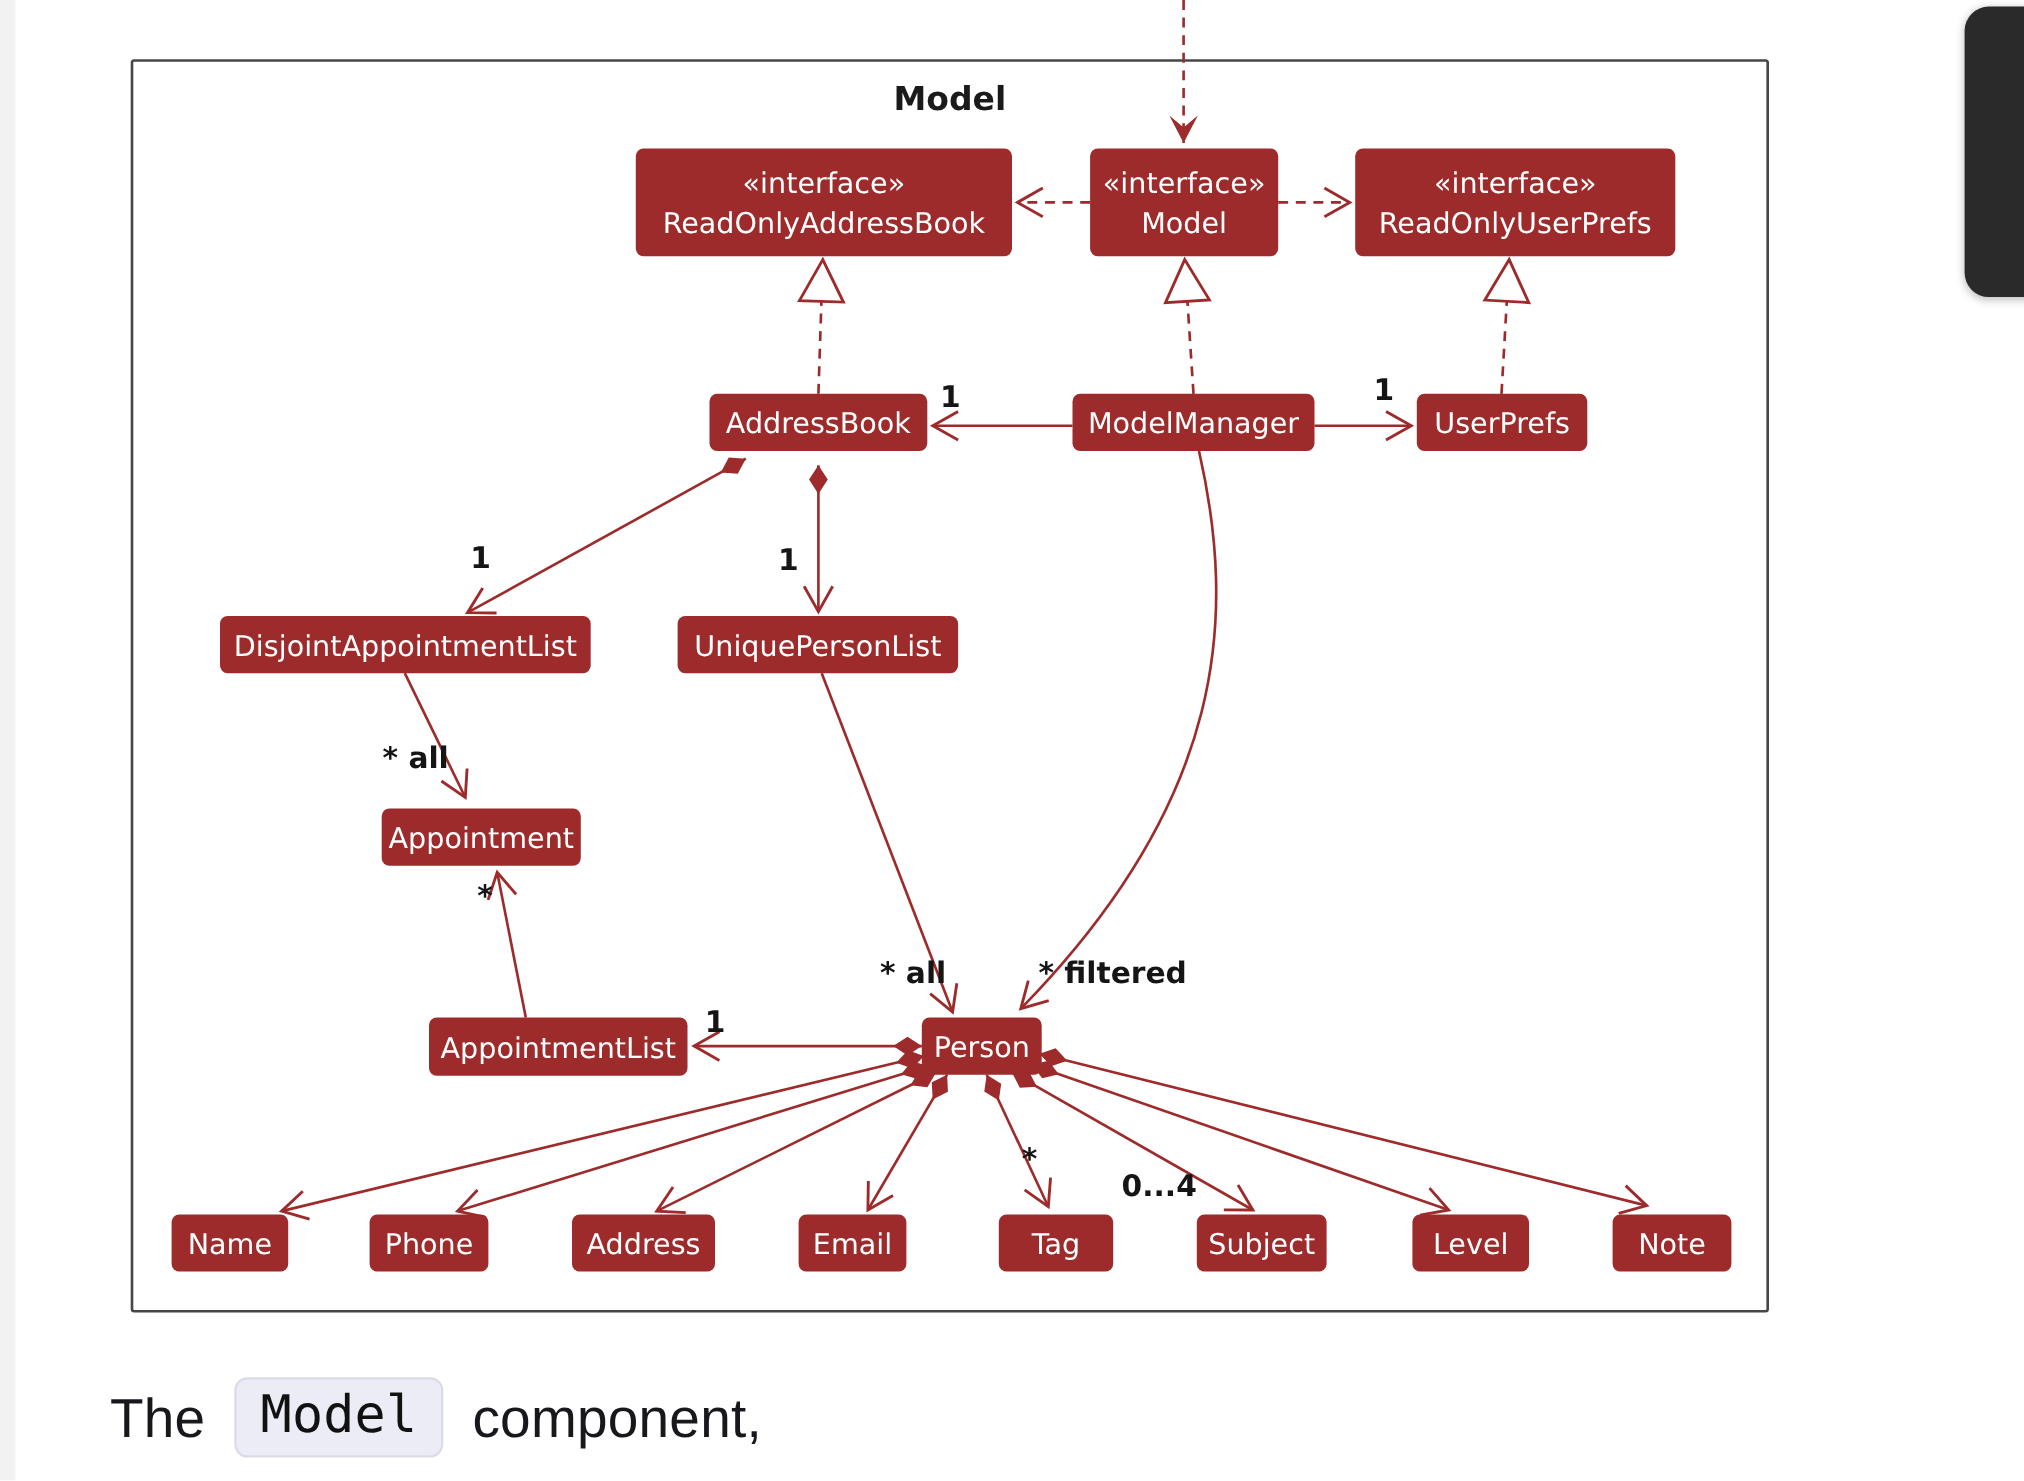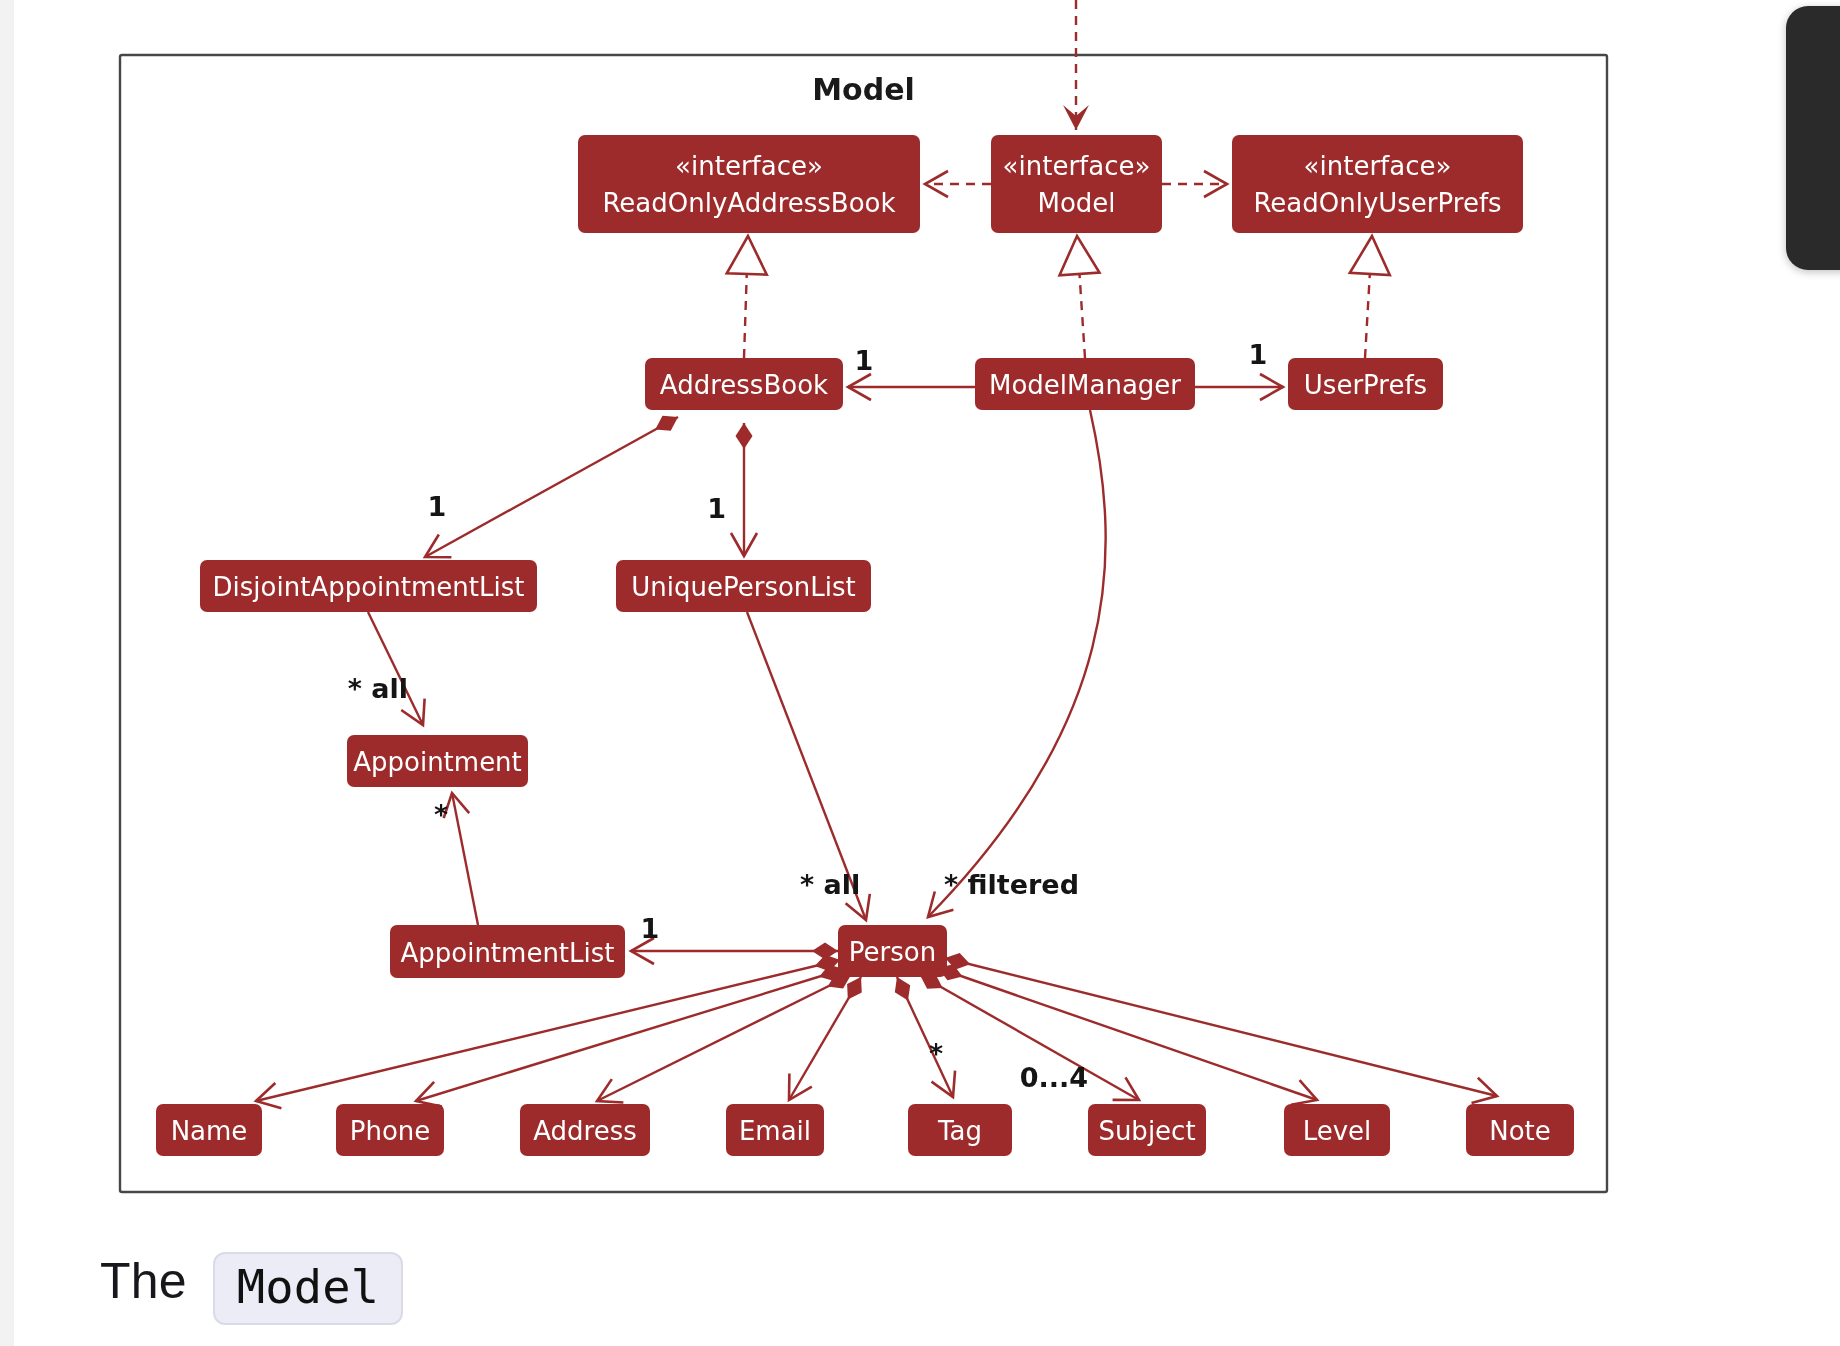--- a/index.html
+++ b/index.html
@@ -14,21 +14,21 @@
   }
   #diagram-svg{position:absolute;left:0;top:0;}
   #scrollbar-thumb{
     position:absolute;left:1786px;top:6px;width:84px;height:264px;
     border-radius:22px;background:#2a2a2a;
     box-shadow:0 2px 8px rgba(0,0,0,.25);
   }
   #caption{
     position:absolute;left:100px;top:1252px;
     font-size:50px;color:#17171c;letter-spacing:0.2px;
-    display:flex;white-space:pre;
+    display:flex;align-items:center;white-space:pre;
   }
   #caption .code-chip{
     font-family:"DejaVu Sans Mono", monospace;
     font-size:47px;
     background:#ececf7;border:2px solid #dbdbe8;border-radius:12px;
     padding:5px 22px 9px 22px;margin:0 12px;color:#111;
   }
   svg text{font-family:"DejaVu Sans", sans-serif;}
   .node-label{fill:#ffffff;font-size:26px;}
   .frame-title{font-weight:bold;font-size:30px;fill:#1a1a1a;}
@@ -175,13 +175,14 @@
         <text x="1520" y="1140" text-anchor="middle" class="node-label">Note</text>
       </g>
     </g>
   </svg>
 
 <div id="scrollbar-thumb"></div>
 
 <div id="caption">
   <span>The </span>
   <span class="code-chip">Model</span>
+  <span> component,</span>
 </div>
 
 </body></html>

